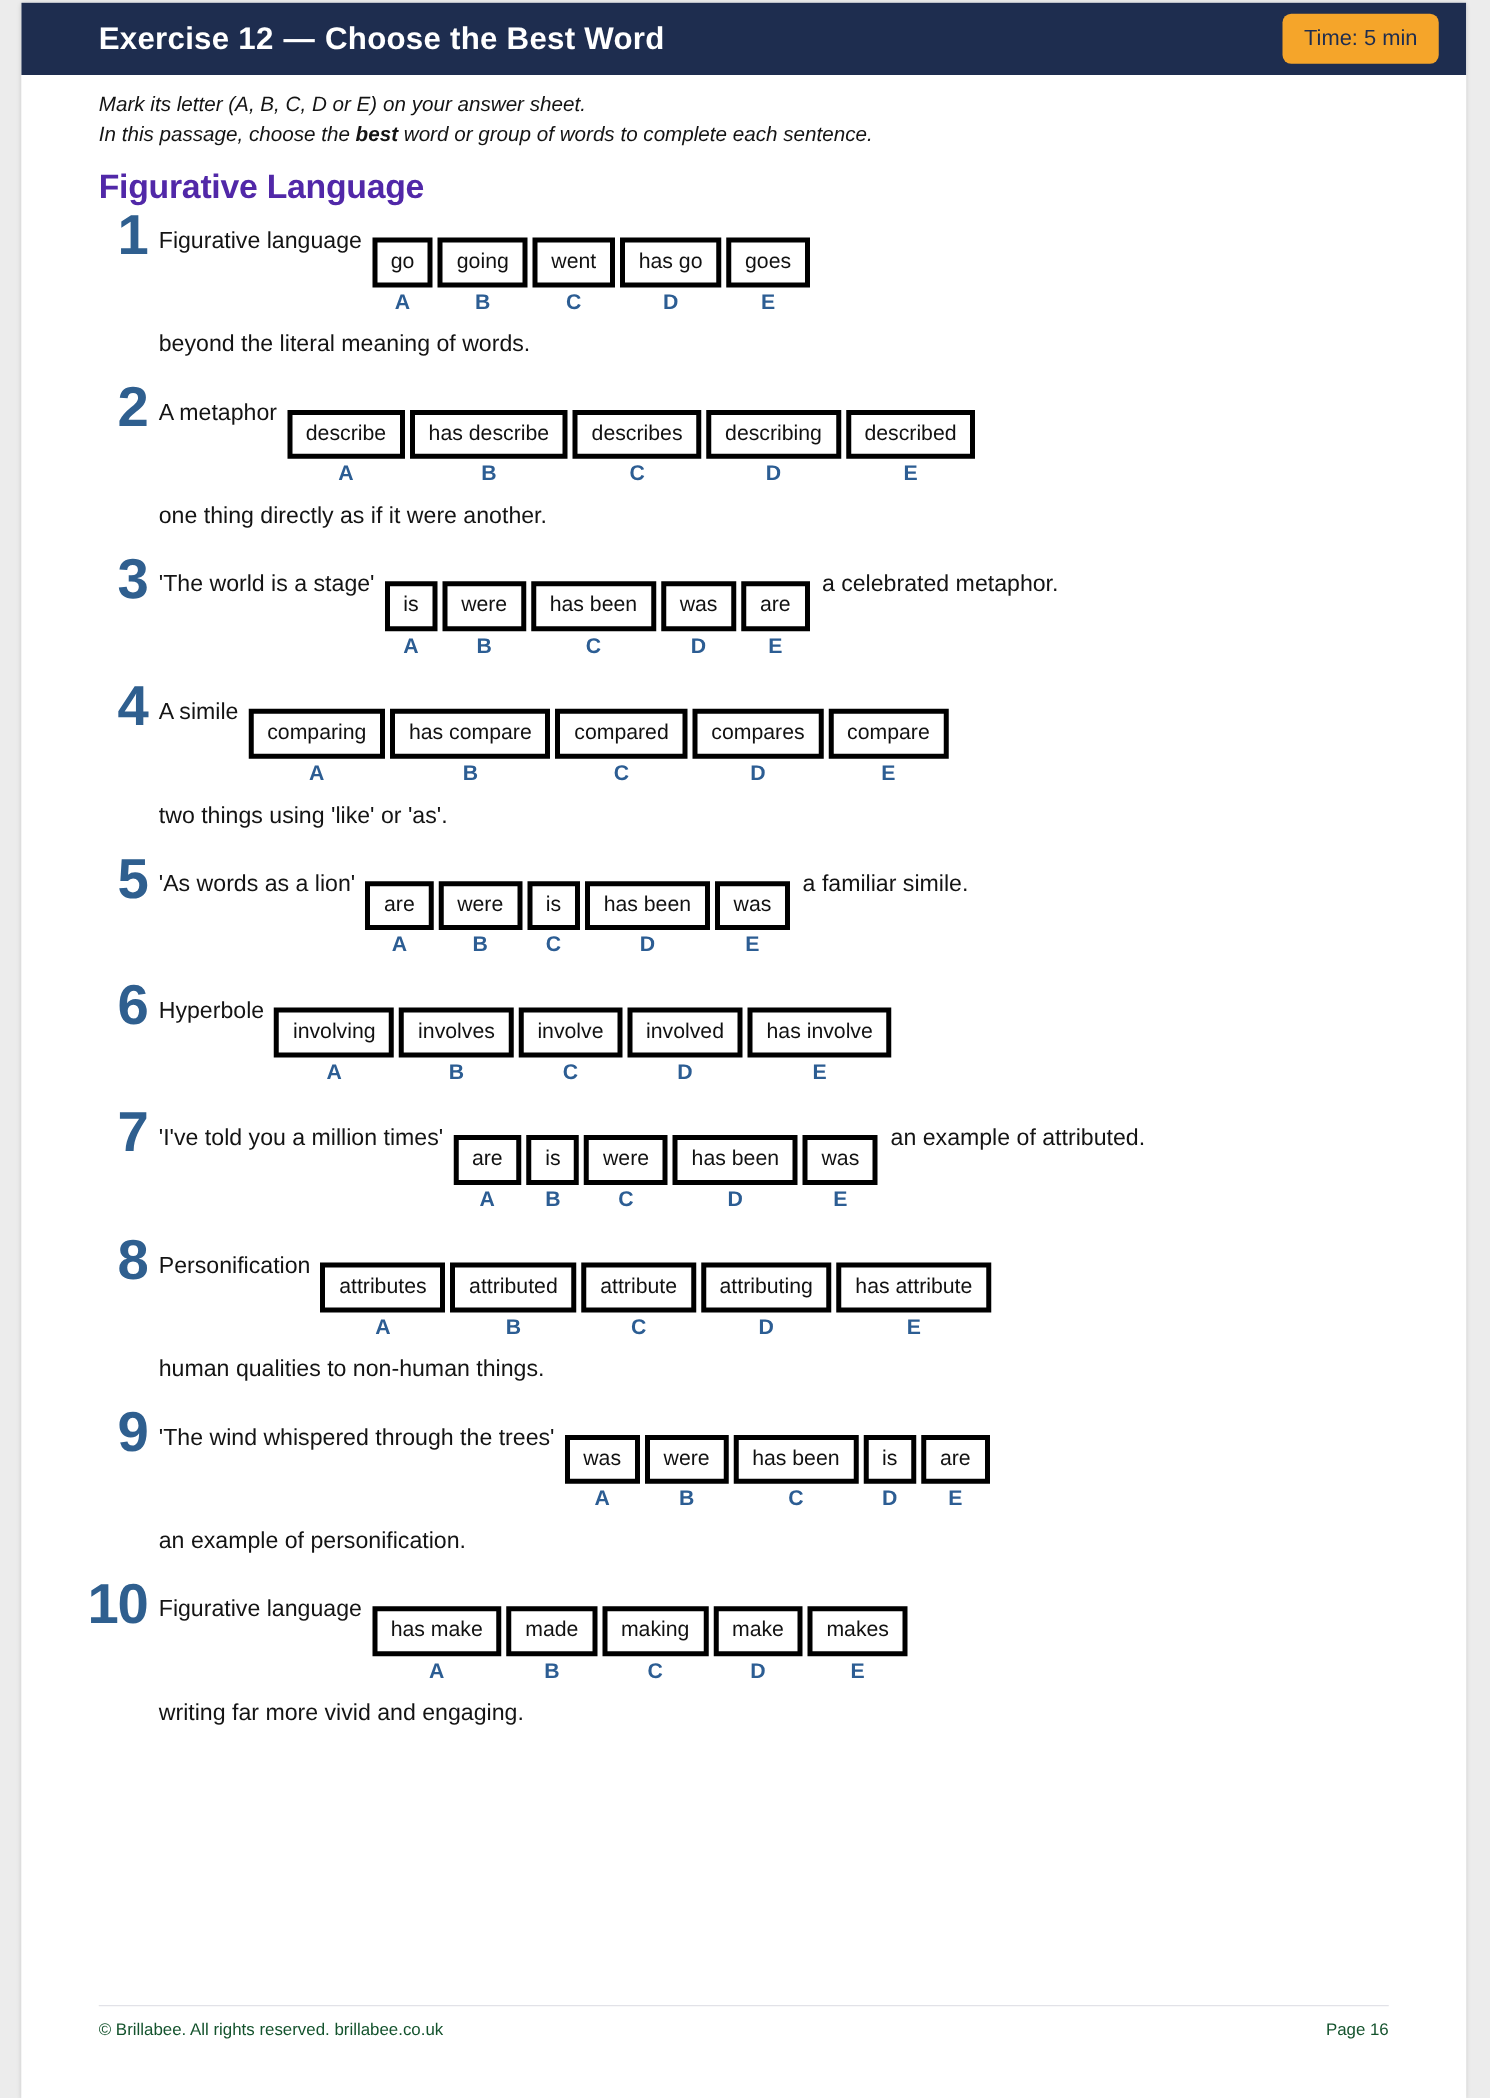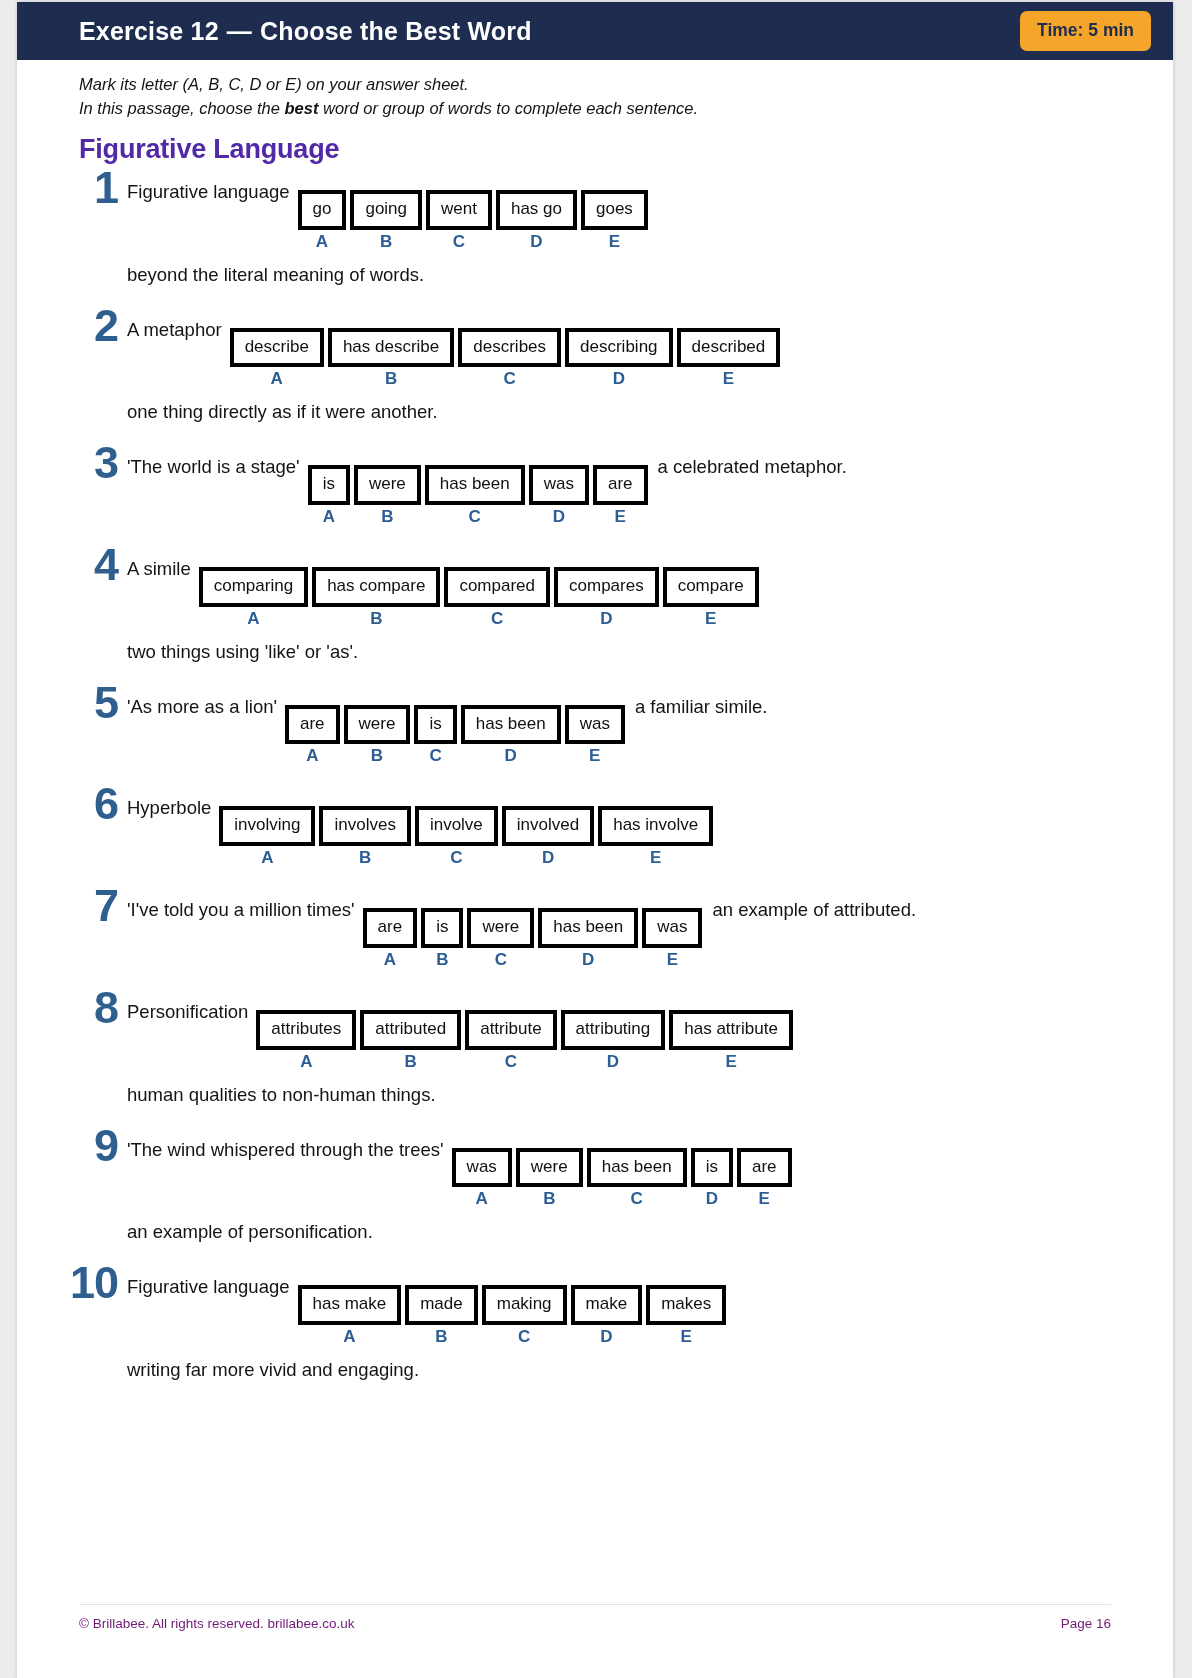--- a/index.html
+++ b/index.html
@@ -44,21 +44,21 @@
     letter-spacing: 0.2px;
     white-space: nowrap;
   }
   .header-title .dash {
     padding: 0 8px;
   }
   .time-badge {
     background: #f5a52a;
     color: #1e2d4f;
     font-size: 17.5px;
-    font-weight: bold;
+    font-weight: normal;
     border-radius: 7px;
     padding: 9px 17px 10px 17px;
     white-space: nowrap;
     text-align: right;
   }
 
   
   .instructions {
     position: absolute;
     left: 62px;
@@ -181,21 +181,21 @@
     background: #e2e2e8;
   }
   .footer {
     position: absolute;
     left: 62px;
     top: 1614px;
     width: 1032px;
     display: flex;
     justify-content: space-between;
     font-size: 13.5px;
-    color: #701a75;
+    color: #14532d;
   }
 </style>
 </head>
 <body>
 
 <div class="page">
 
   <div class="header-bar">
     <div class="header-title">
       <span>Exercise 12</span><span class="dash">—</span><span>Choose the Best Word</span>
@@ -341,21 +341,21 @@
             </div>
             <div class="q-after">two things using 'like' or 'as'.</div>
           </div>
         </div>
       </div>
       <div class="question">
         <div class="q-main">
           <div class="q-num">5</div>
           <div class="q-body">
             <div class="q-line">
-              <span class="q-text lead">'As more as a lion'</span>
+              <span class="q-text lead">'As words as a lion'</span>
               <div class="options">
                 <div class="option">
                   <div class="opt-box">are</div>
                   <div class="opt-letter">A</div>
                 </div>
                 <div class="option">
                   <div class="opt-box">were</div>
                   <div class="opt-letter">B</div>
                 </div>
                 <div class="option">

